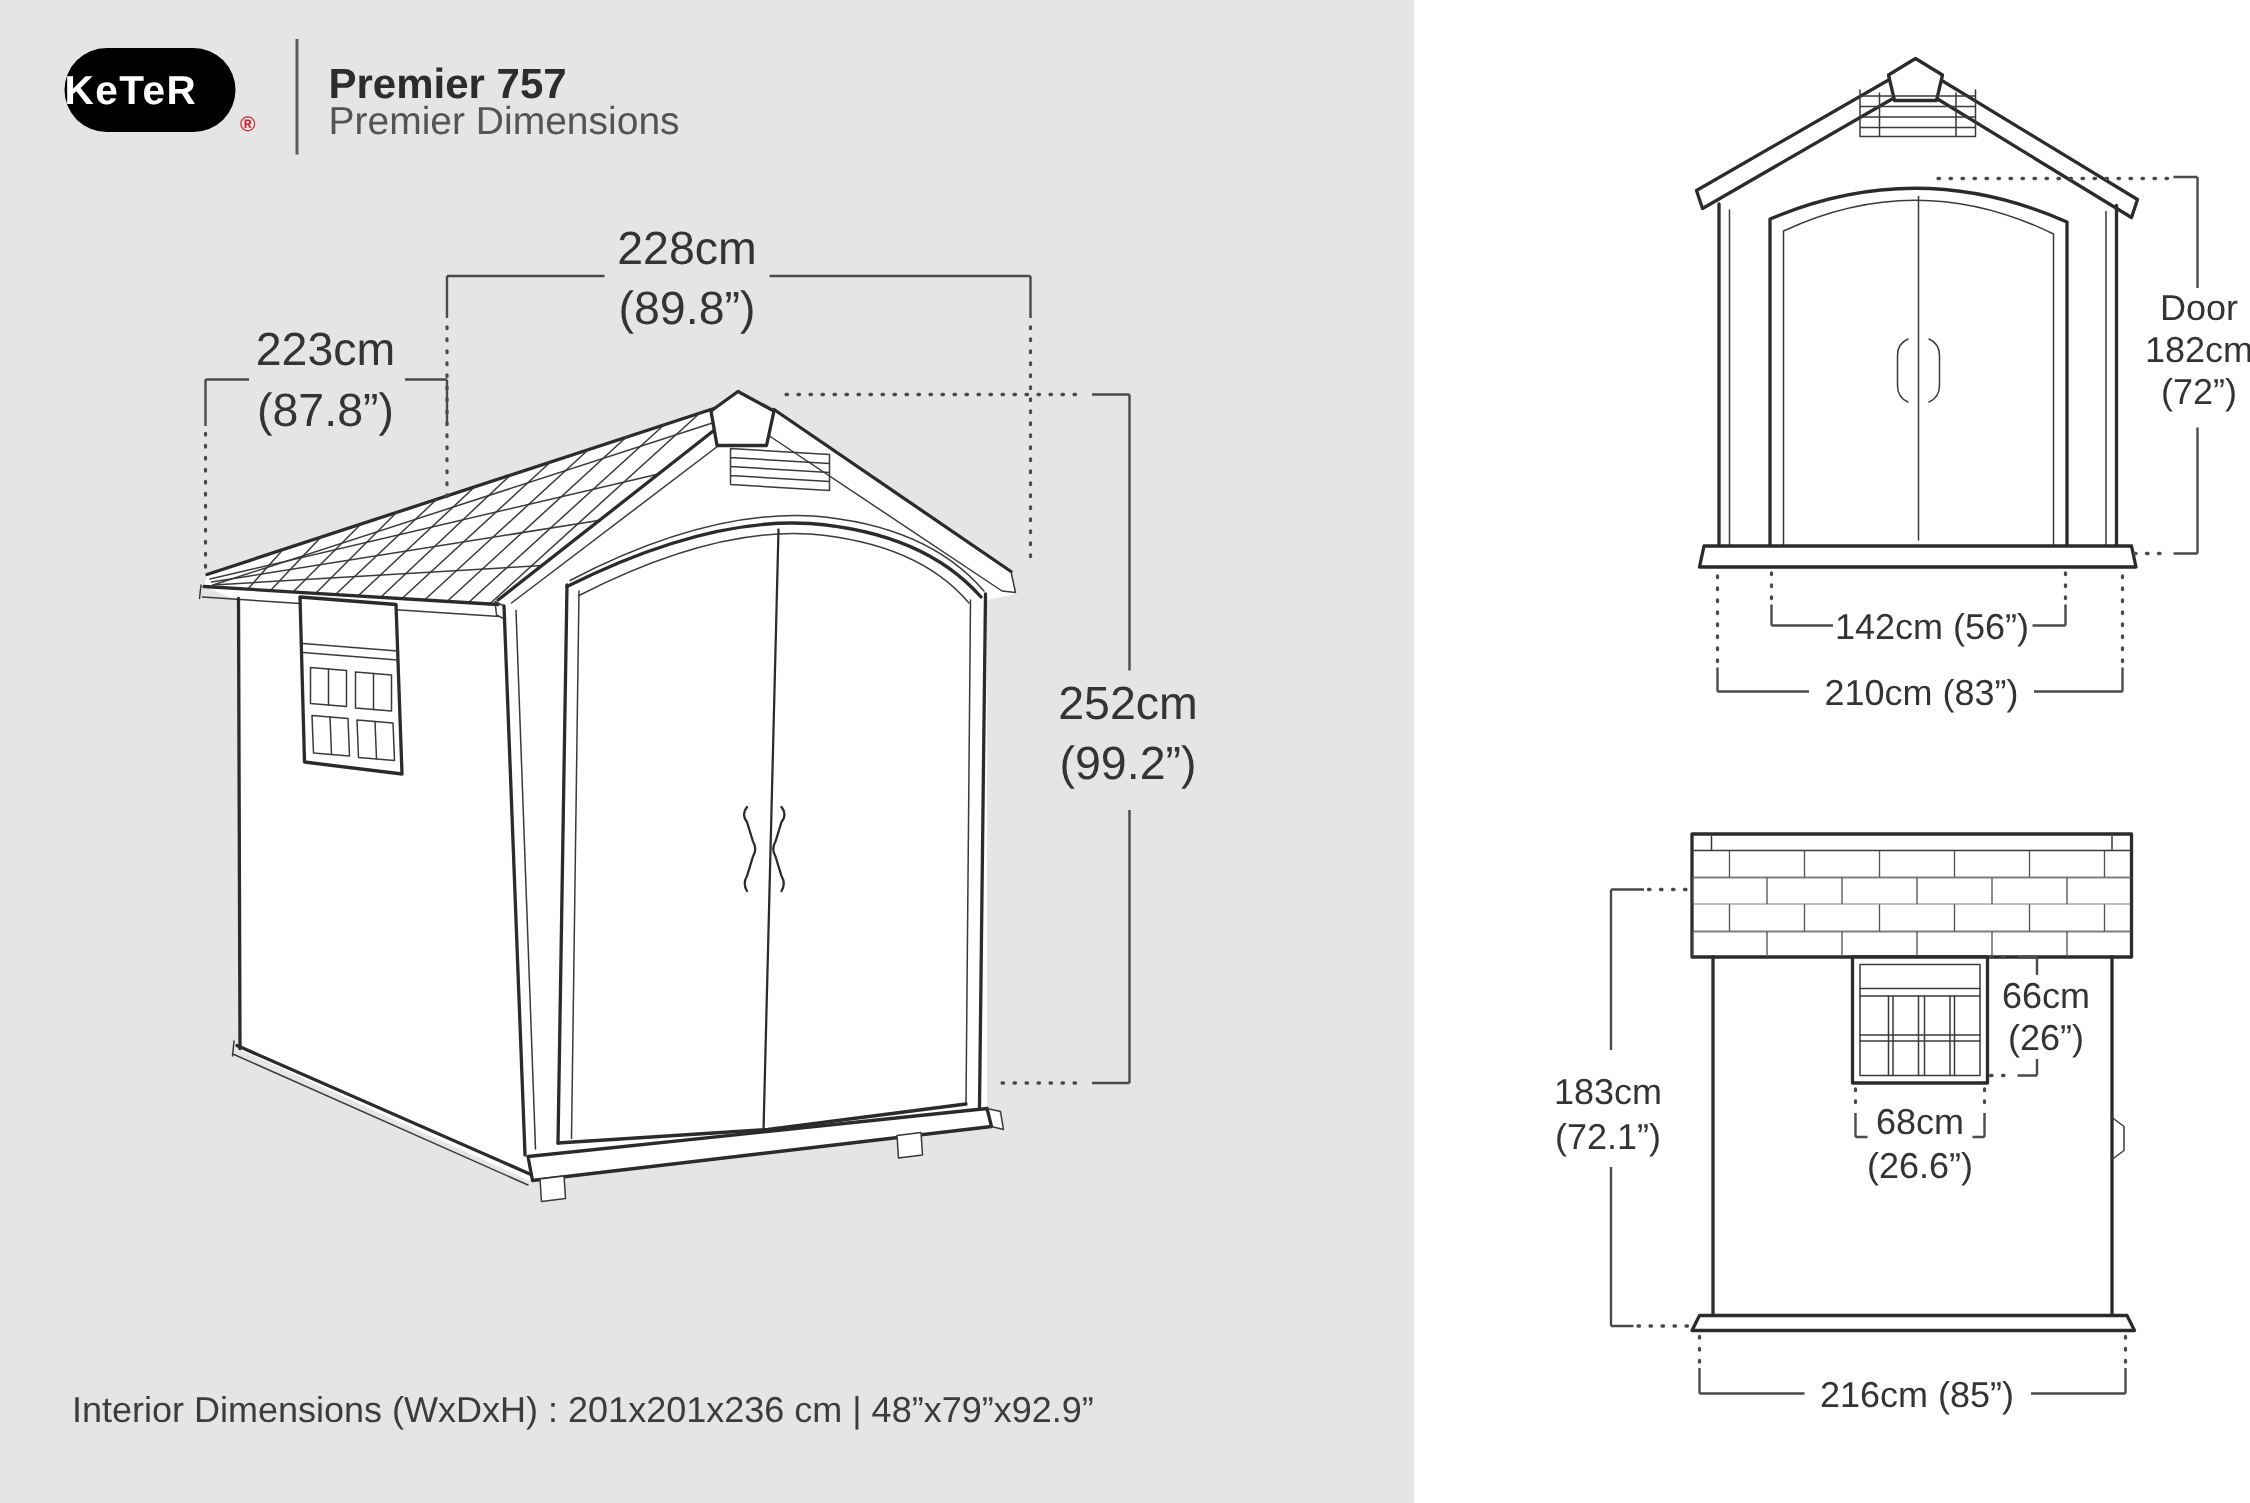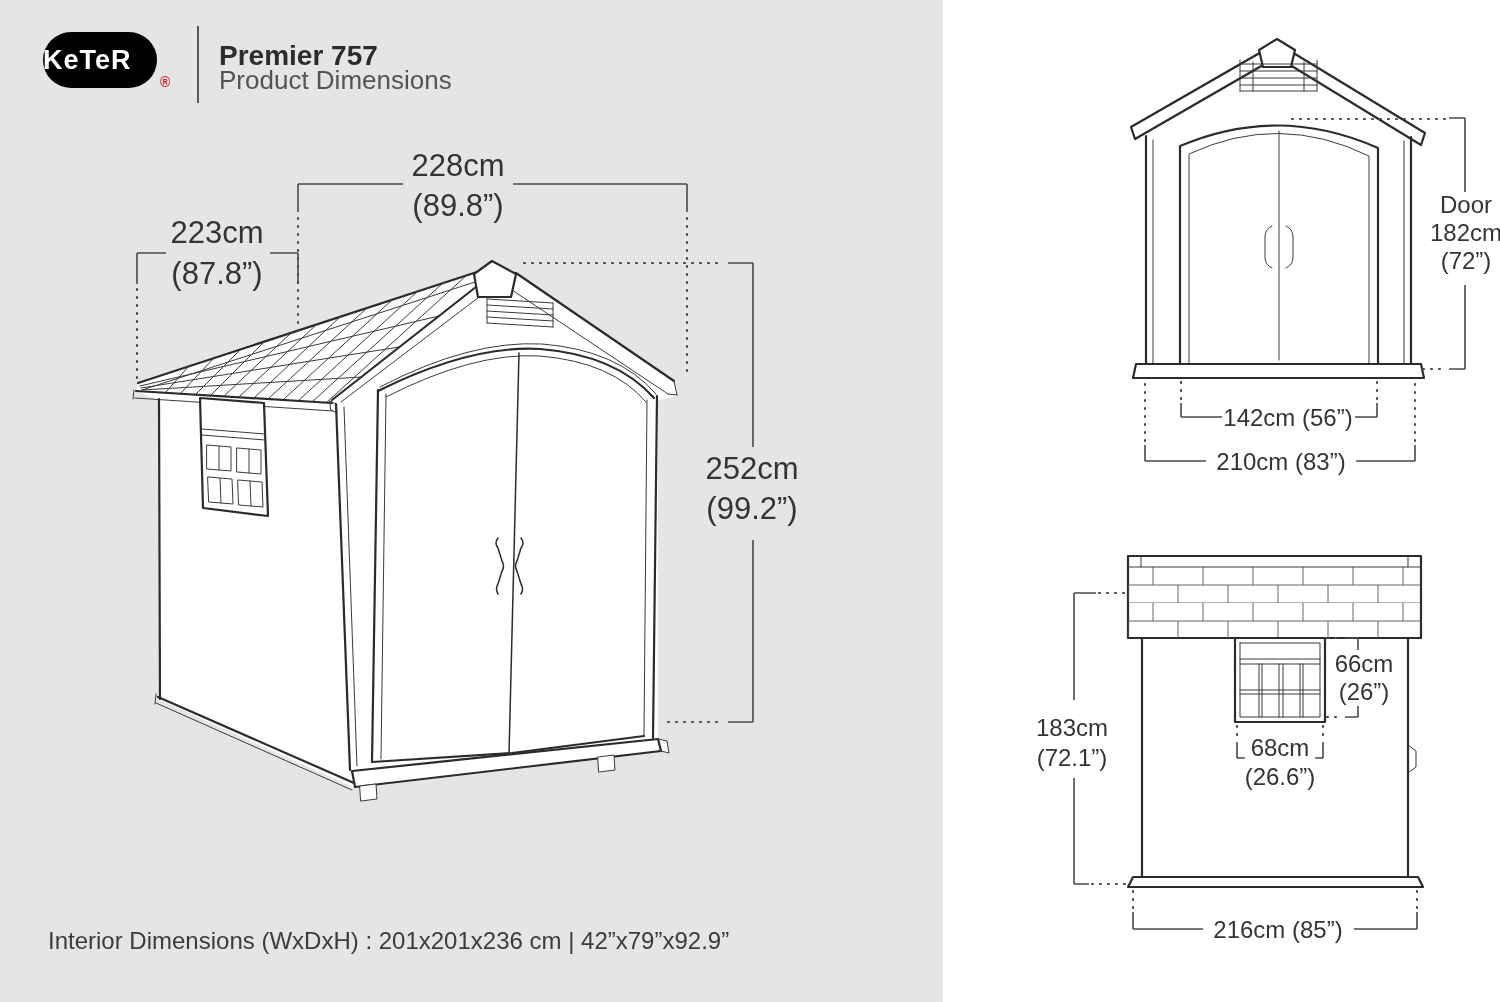--- a/index.html
+++ b/index.html
@@ -35,21 +35,21 @@
 
 <div class="left-panel"></div>
 <div class="right-panel"></div>
 
 <div class="logo-pill">
   <span>KeTeR</span>
 </div>
 <div class="reg-mark">®</div>
 <div class="header-divider"></div>
 <div class="page-title">Premier 757</div>
-<div class="page-subtitle">Product Dimensions</div>
+<div class="page-subtitle">Premier Dimensions</div>
 
 <svg class="art" viewBox="0 0 1500 1002">
   <defs>
     <pattern id="brickpat" patternUnits="userSpaceOnUse" x="1128" y="567" width="50" height="36">
       <path class="brick" d="M0,18 H50 M0,36 H50 M25,0 V18 M0,18 V36 M50,18 V36"></path>
     </pattern>
   </defs>
 
   <g>
     <path class="fw" d="M136,391 L138,383 L477,272 L492,261 L516,273 L674,381 L677,396 L658,400 L658,739 L666,741 L668,753 L661,751 L355,788 L160,700 L158,400 Z"></path>
@@ -167,13 +167,13 @@
   </g>
   <text class="dimR" x="1072" y="736">183cm</text>
   <text class="dimR" x="1072" y="766">(72.1”)</text>
   <text class="dimR" x="1364" y="672">66cm</text>
   <text class="dimR" x="1364" y="700">(26”)</text>
   <text class="dimR" x="1280" y="756">68cm</text>
   <text class="dimR" x="1280" y="785">(26.6”)</text>
   <text class="dimR" x="1278" y="938">216cm (85”)</text>
 </svg>
 
-<div class="footer-note">Interior Dimensions (WxDxH) : 201x201x236 cm | 42”x79”x92.9”</div>
+<div class="footer-note">Interior Dimensions (WxDxH) : 201x201x236 cm | 48”x79”x92.9”</div>
 
 </body></html>

